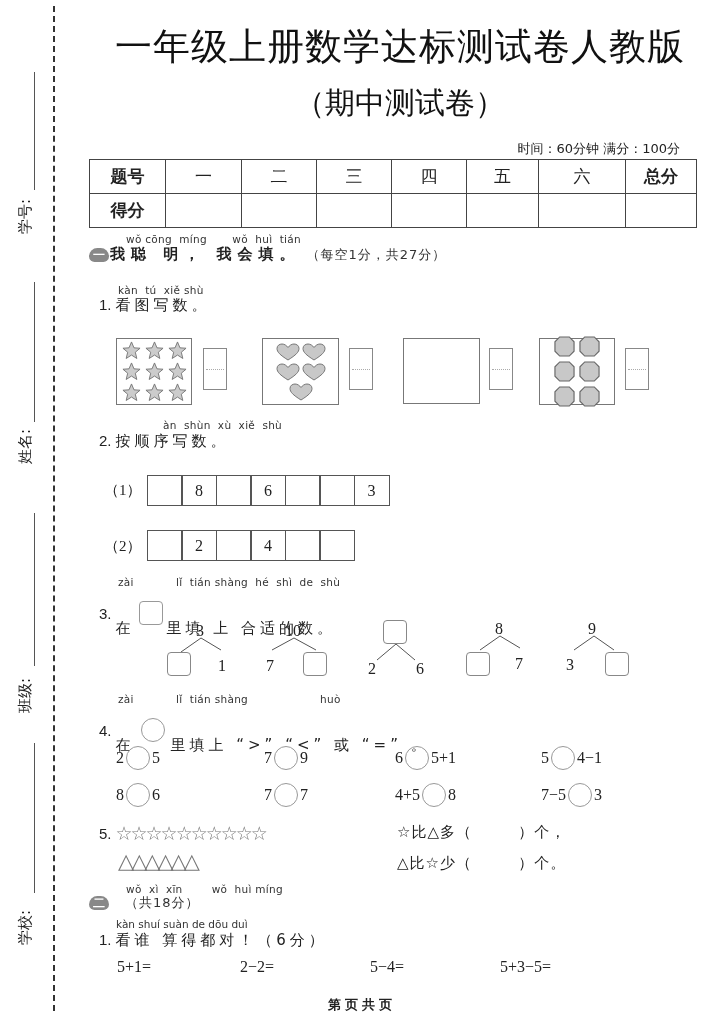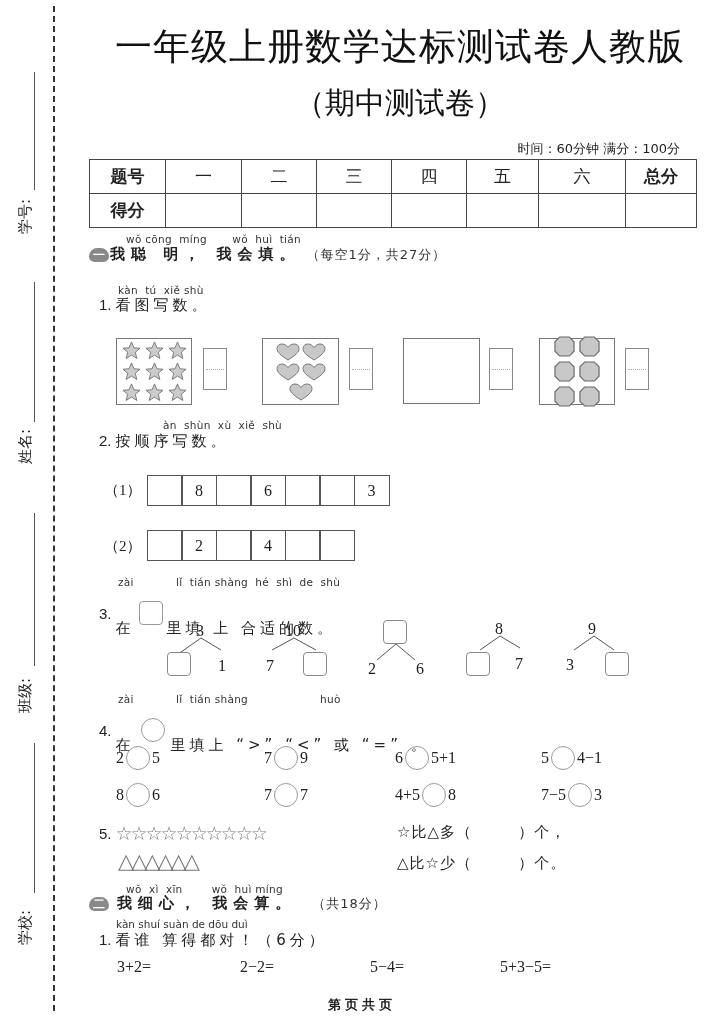--- a/index.html
+++ b/index.html
@@ -313,26 +313,25 @@
 </div>
 <div class="abs" style="left:118px;top:849px;font-size:21px;color:#777;letter-spacing:-3px;">△△△△△△</div>
 <div class="abs" style="left:397px;top:823px;font-size:15px;letter-spacing:1px;white-space:pre;">☆比△多（        ）个，</div>
 <div class="abs" style="left:397px;top:854px;font-size:15px;letter-spacing:1px;white-space:pre;">△比☆少（        ）个。</div>
 <div class="abs" style="left:488px;top:822px;width:40px;height:18px;"></div>
 <div class="abs" style="left:488px;top:853px;width:40px;height:18px;"></div>
 
 <div class="abs py" style="left:126px;top:883px;">wǒ  xì  xīn        wǒ  huì míng</div>
 <div class="abs" style="left:89px;top:894px;display:flex;align-items:center;">
   <span class="sec-badge">二</span>
-  <span class="sec-title" style="margin-left:8px;">我细心， 我会算。</span>
   <span class="sec-note" style="margin-left:16px;">（共18分）</span>
 </div>
 
 <div class="abs py" style="left:116px;top:918px;letter-spacing:0;">kàn shuí suàn de dōu duì</div>
 <div class="abs" style="left:99px;top:930px;">
   <span class="q-num">1.</span><span class="q-title">看谁 算得都对！（6分）</span>
 </div>
-<div class="calc" style="left:117px;top:958px;">3+2=</div>
+<div class="calc" style="left:117px;top:958px;">5+1=</div>
 <div class="calc" style="left:240px;top:958px;">2−2=</div>
 <div class="calc" style="left:370px;top:958px;">5−4=</div>
 <div class="calc" style="left:500px;top:958px;">5+3−5=</div>
 
 <div class="footer">第页共页</div>
 
 </body></html>

